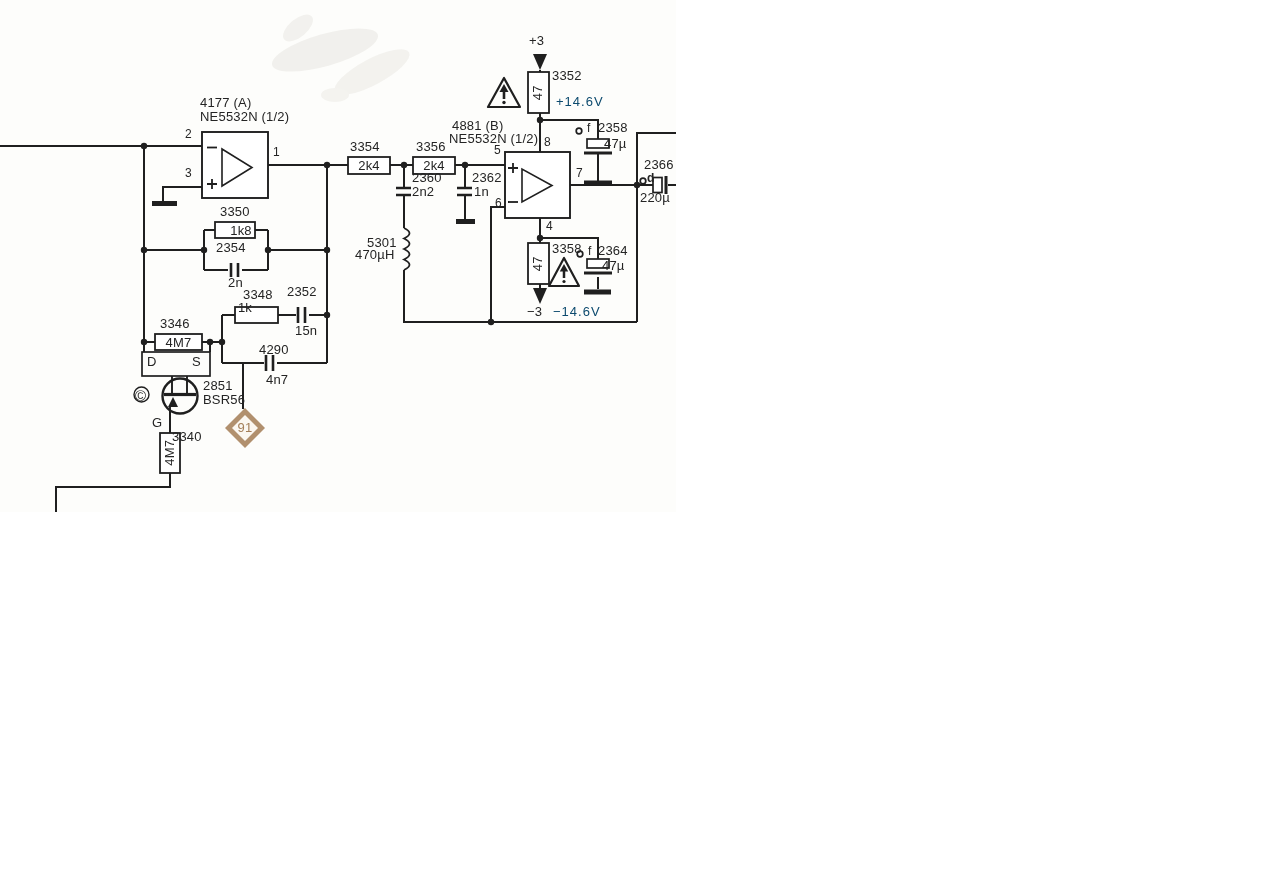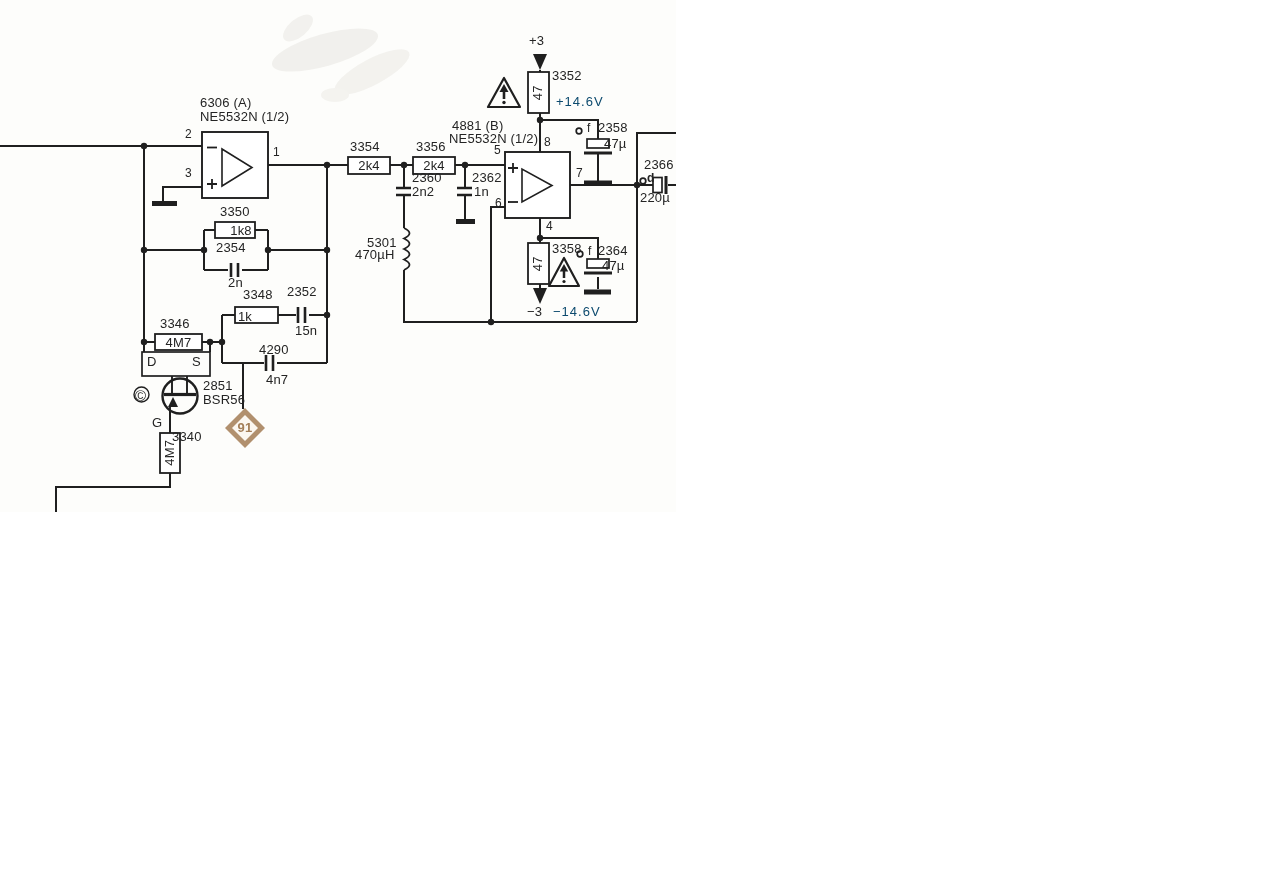--- a/index.html
+++ b/index.html
@@ -10,21 +10,21 @@
   .stage{position:absolute;left:0;top:0;width:1276px;height:869px;background:#ffffff;}
   .paper{position:absolute;left:0;top:0;width:676px;height:512px;background:#fdfdfb;}
   svg{position:absolute;left:0;top:0;}
   .lb{
     position:absolute;font-family:"Liberation Sans",sans-serif;font-size:13px;
     color:#242424;white-space:nowrap;line-height:1.05;letter-spacing:.2px;
   }
   .sm{font-size:12px;}
   .ctr{text-align:center;display:inline-block;}
   .tan{color:#0c4a6e;letter-spacing:1px;}
-  .badge-text{color:#a37e58;font-weight:bold;}
+  .badge-text{color:#a37e58;font-weight:normal;}
   .bold{font-weight:bold;}
   .rot{transform:rotate(-90deg);transform-origin:center;}
   .cpr{font-size:15px;}
 </style>
 </head>
 <body>
 
 <div class="stage">
   <div class="paper"></div>
 
@@ -190,35 +190,35 @@
       <circle cx="222" cy="342" r="3.2"></circle>
       <circle cx="404" cy="165" r="3.2"></circle>
       <circle cx="465" cy="165" r="3.2"></circle>
       <circle cx="540" cy="120" r="3.2"></circle>
       <circle cx="540" cy="238" r="3.2"></circle>
       <circle cx="491" cy="322" r="3.2"></circle>
       <circle cx="637" cy="185" r="3.2"></circle>
     </g>
   </svg>
 
-  <span class="lb" style="left:200px;top:96px">6306  (A)</span>
+  <span class="lb" style="left:200px;top:96px">4177  (A)</span>
   <span class="lb" style="left:200px;top:110px">NE5532N  (1/2)</span>
   <span class="lb sm" style="left:185px;top:128px">2</span>
   <span class="lb sm" style="left:185px;top:167px">3</span>
   <span class="lb sm" style="left:273px;top:146px">1</span>
 
   <span class="lb" style="left:220px;top:205px">3350</span>
   <span class="lb ctr" style="left:215px;top:224px;width:52px">1k8</span>
   <span class="lb" style="left:216px;top:241px">2354</span>
   <span class="lb" style="left:228px;top:276px">2n</span>
 
   <span class="lb" style="left:160px;top:317px">3346</span>
   <span class="lb ctr" style="left:155px;top:336px;width:47px">4M7</span>
   <span class="lb" style="left:243px;top:288px">3348</span>
-  <span class="lb ctr" style="left:235px;top:310px;width:20px">1k</span>
+  <span class="lb ctr" style="left:235px;top:301px;width:20px">1k</span>
   <span class="lb" style="left:287px;top:285px">2352</span>
   <span class="lb" style="left:295px;top:324px">15n</span>
   <span class="lb" style="left:259px;top:343px">4290</span>
   <span class="lb" style="left:266px;top:373px">4n7</span>
 
   <span class="lb" style="left:147px;top:355px">D</span>
   <span class="lb" style="left:192px;top:355px">S</span>
   <span class="lb cpr" style="left:135px;top:388px;color:#1f1f1f">©</span>
   <span class="lb" style="left:203px;top:379px">2851</span>
   <span class="lb" style="left:203px;top:393px">BSR56</span>

